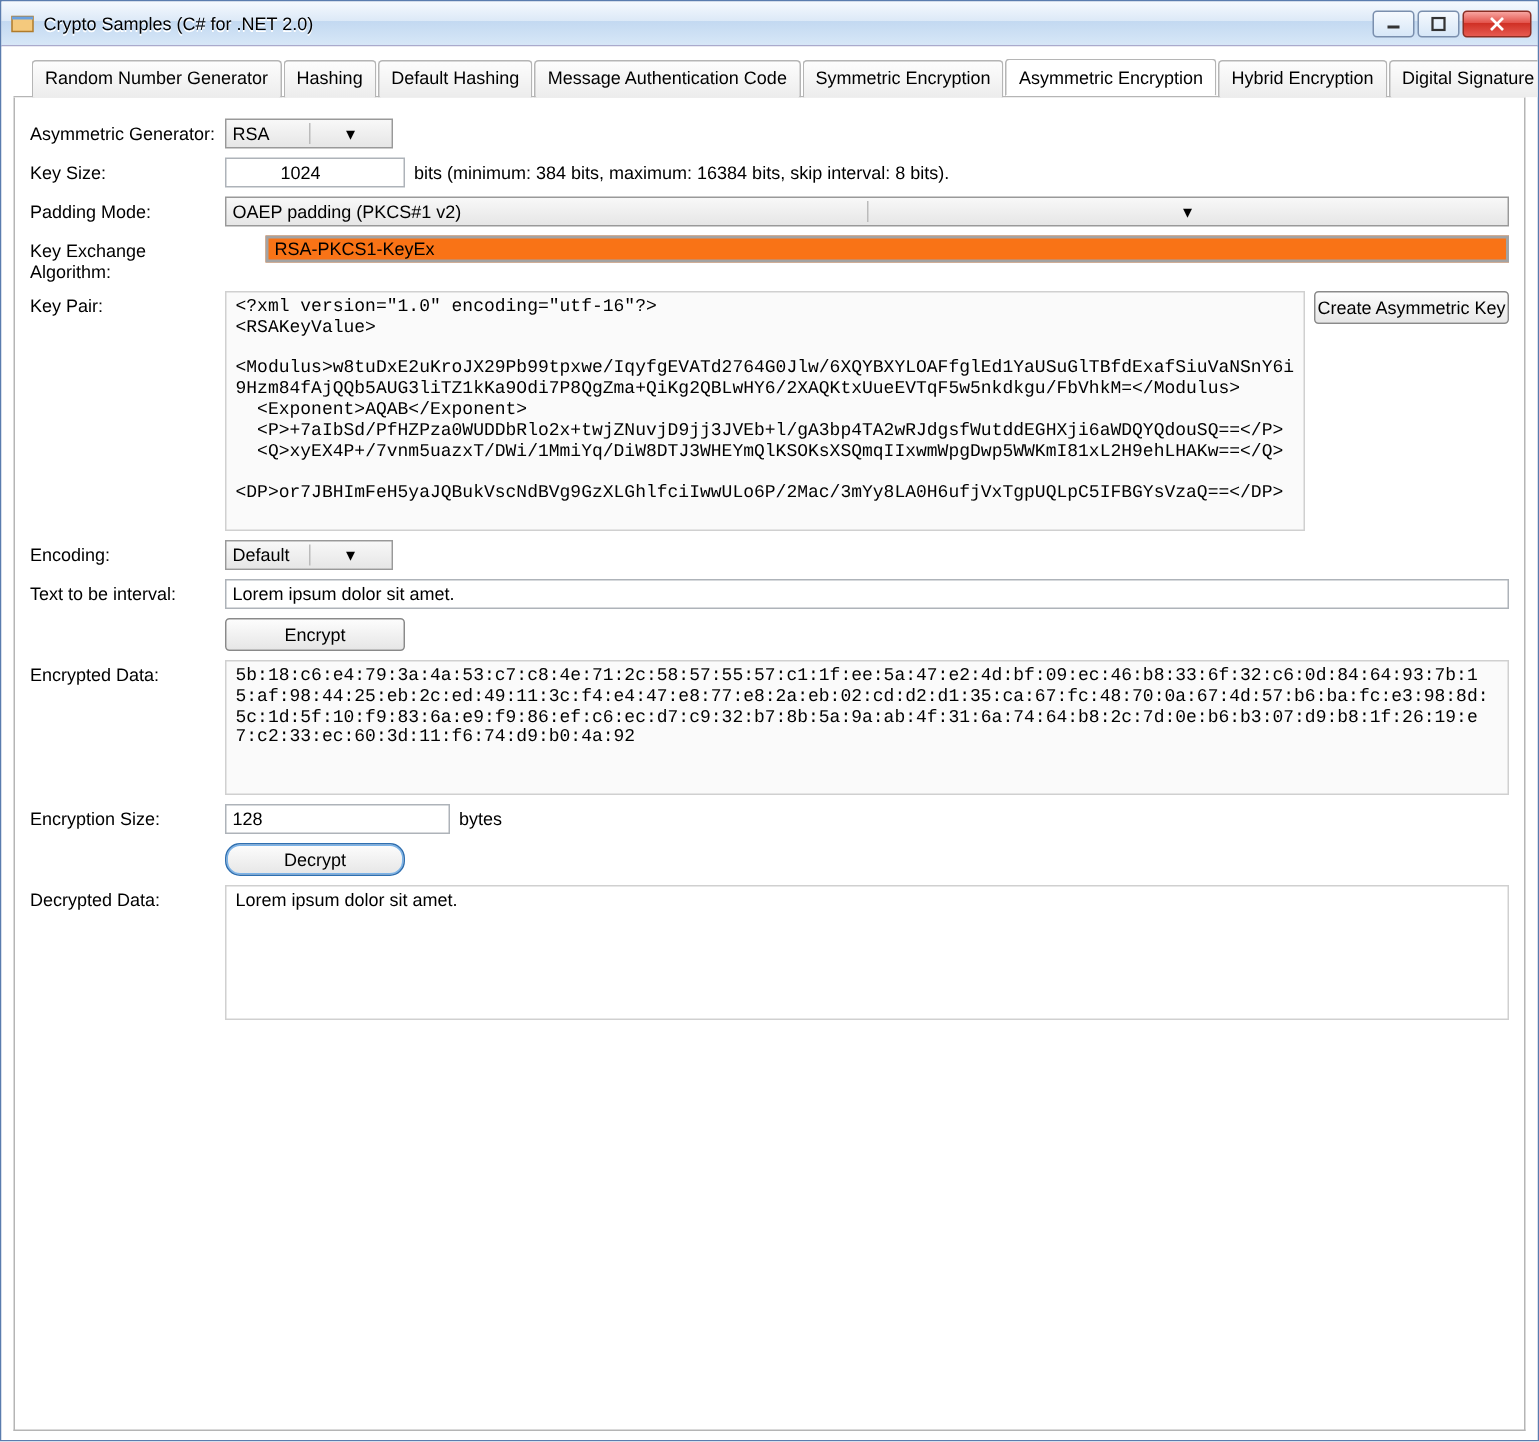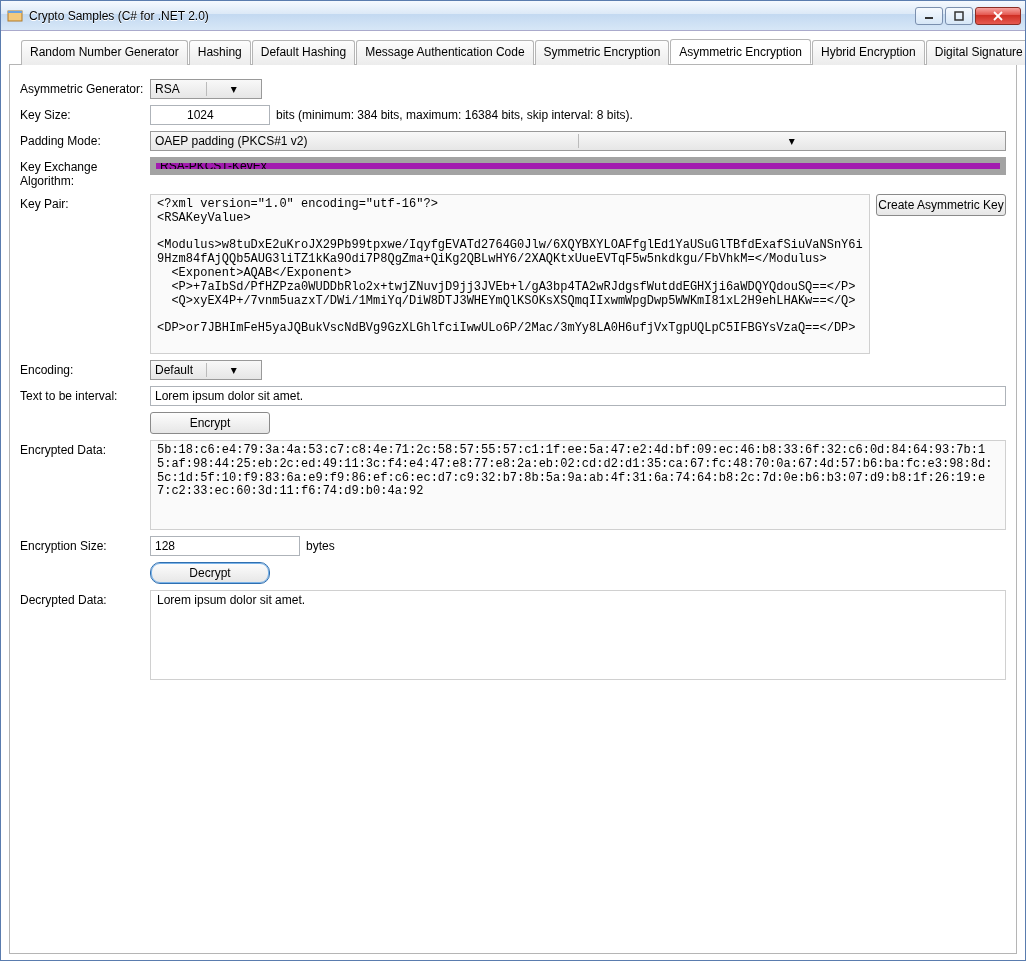--- a/index.html
+++ b/index.html
@@ -121,23 +121,24 @@
     display:flex;
     border:1px solid #999;
     background: linear-gradient(#f8f8f8,#e6e6e6);
     height:20px;
     align-items:center;
   }
   .wide-select span { flex:1; padding:0 4px; }
   .wide-select .arrow { width:16px; text-align:center; border-left:1px solid #bbb; }
   input.readonly-wide {
     flex:1;
-    background: #a21caf;
-    border: 6px solid #a3a3a3;
+    background: #f97316;
+    border: 2px solid #a3a3a3;
     height: 18px;
+    margin-left: 27px;
   }
   .textbox {
     flex:1;
     border:1px solid #d0d0d0;
     background:#fafafa;
     font-family: "Courier New", monospace;
     font-size: 12px;
     padding: 3px 6px;
     resize: none;
     overflow-y: scroll;

